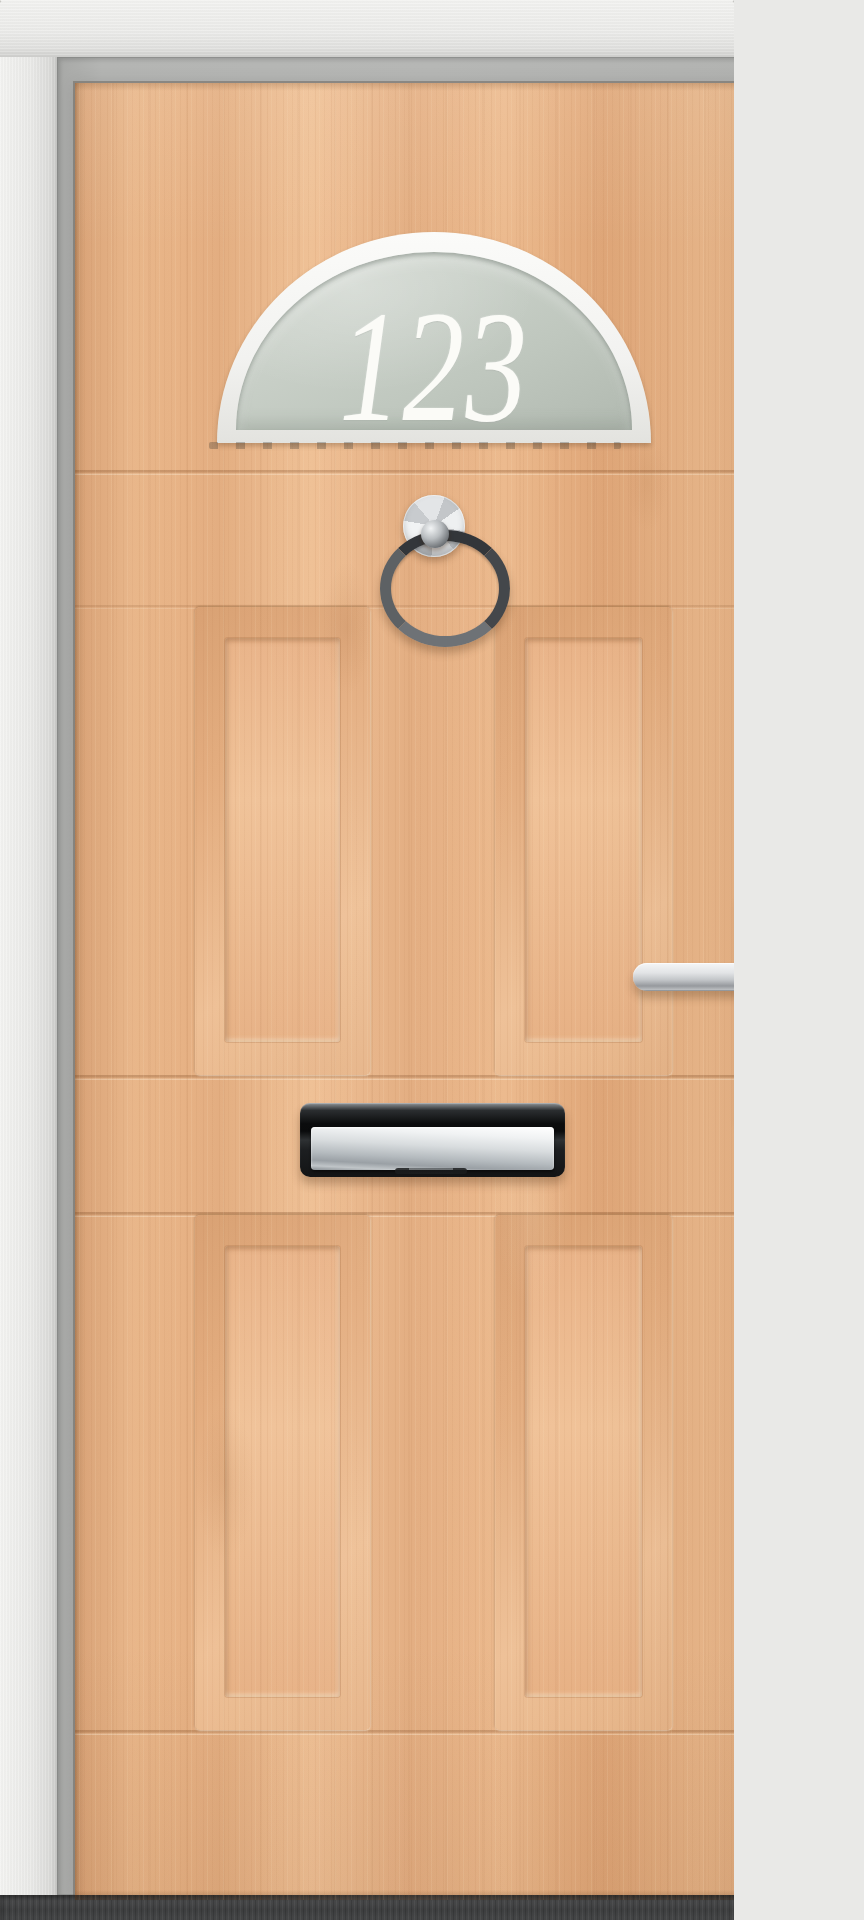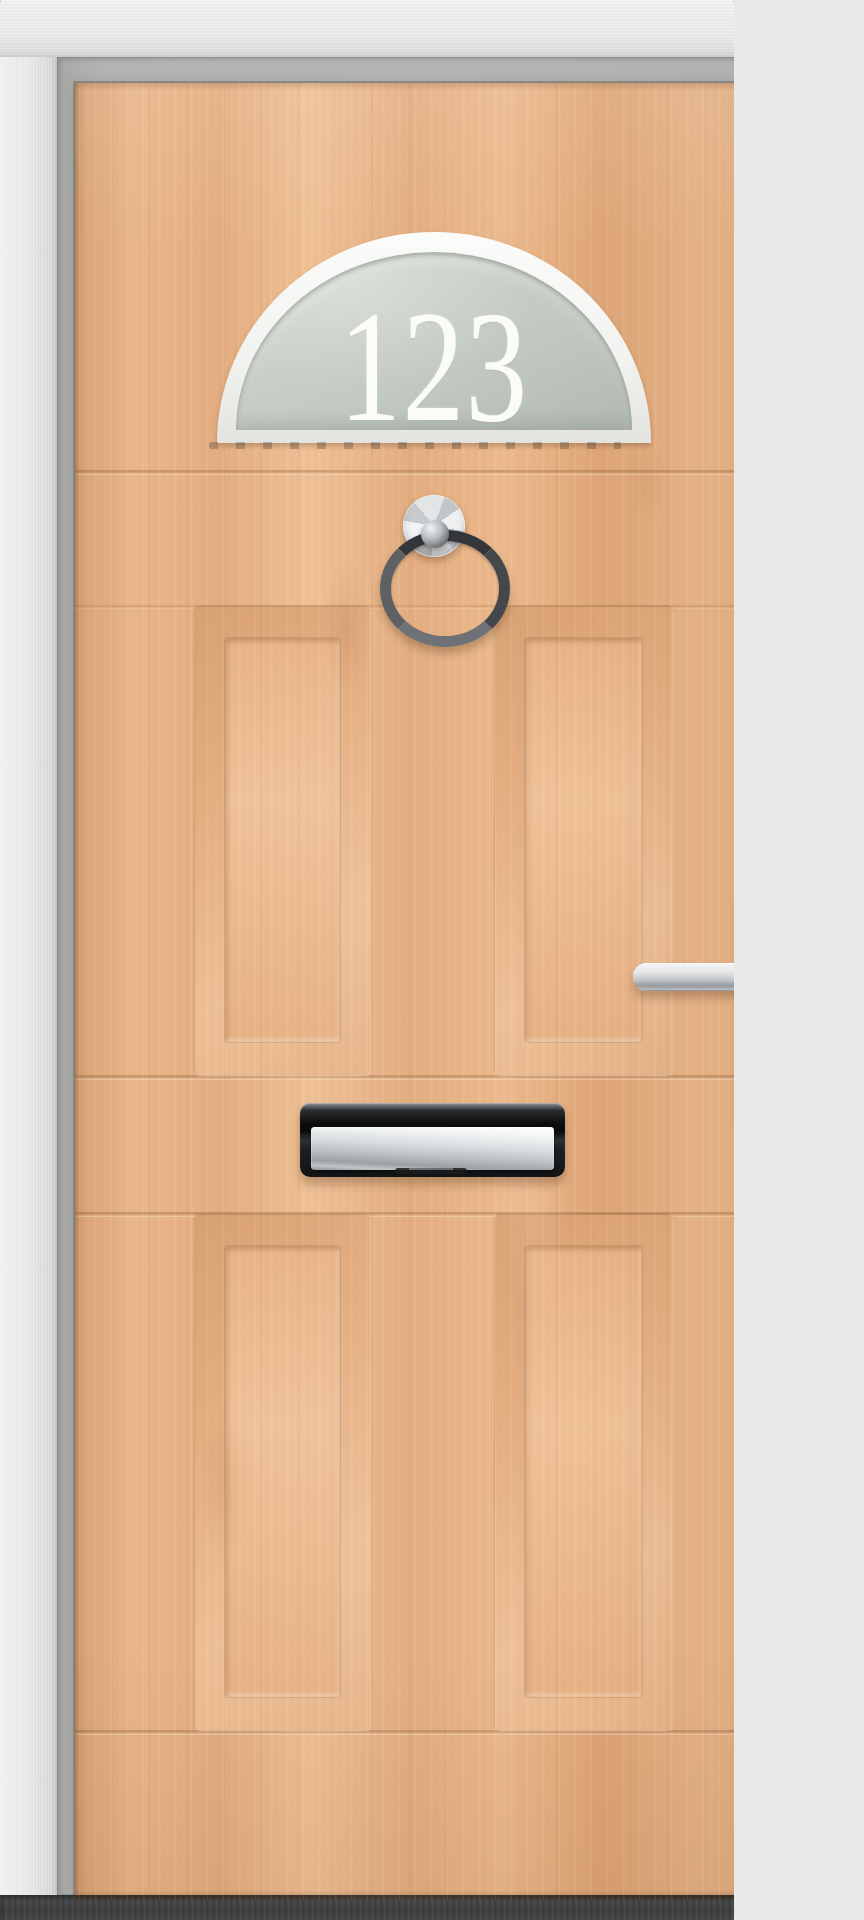--- a/index.html
+++ b/index.html
@@ -2,21 +2,21 @@
 <html style="--wood-base: #e6b185; --wood-shadow: #d49a6c; --wood-highlight: #f3c89e; --frame-white: #e9e9e7; --frame-rebate: #b3b4b2; --glass: #c6cdc5; --glass-number-white: #fbfbf7; --chrome-bright: #eff1f2; --chrome-mid: #b9bdc0; --chrome-dark: #3a3d40; --letterplate-black: #101112; --threshold: #434445;"><head>
 <meta charset="utf-8">
 <style>
   html,body{margin:0;padding:0;}
   body{
     width:864px;height:1920px;
     background:#e9e9e7;
     font-family:"Liberation Sans", sans-serif;
     overflow:hidden;
   }
-  #scene{position:relative;width:734px;height:1920px;overflow:hidden;}
+  #scene{position:relative;width:734px;height:1920px;overflow:hidden;font-style:italic;}
 
   
   .frame-top{
     position:absolute;left:0;top:0;width:864px;height:57px;
     background:
       repeating-linear-gradient(180deg, rgba(255,255,255,.16) 0 1px, rgba(0,0,0,.015) 1px 3px),
       linear-gradient(180deg,#f2f2f0 0%,#ebebe9 55%,#e0e0de 85%,#cfcfcd 100%);
   }
   .frame-left{
     position:absolute;left:0;top:0;width:57px;height:1895px;

